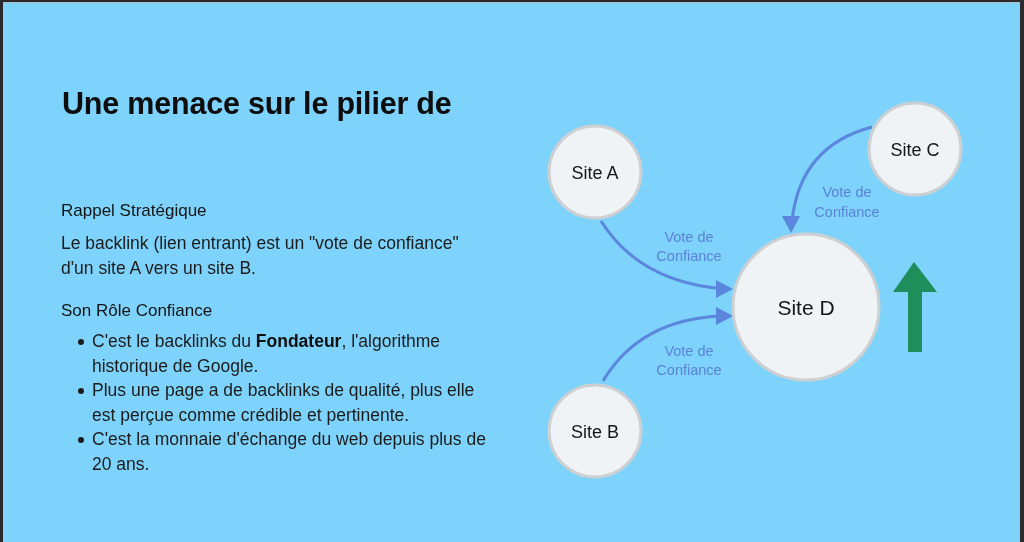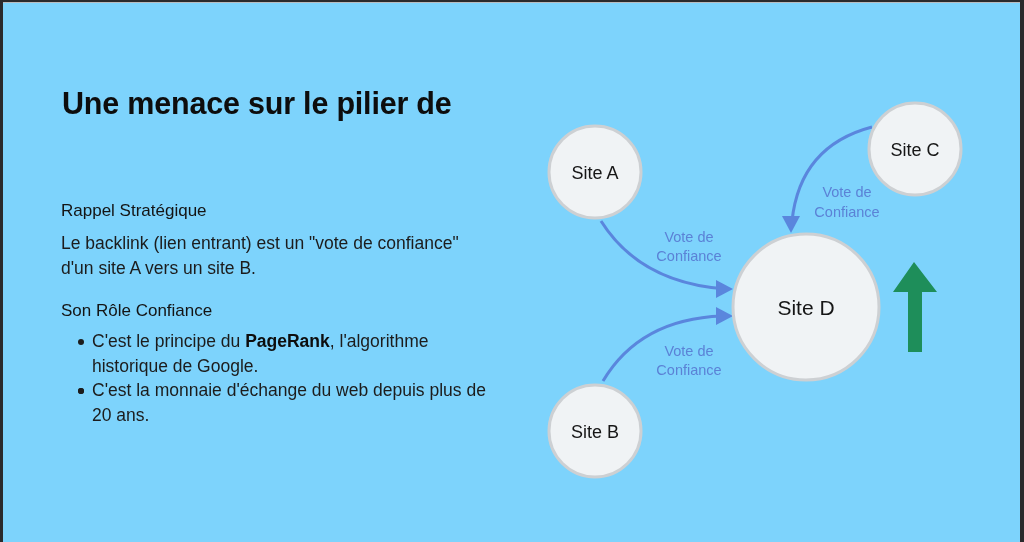--- a/index.html
+++ b/index.html
@@ -46,24 +46,25 @@
     <span>Une menace sur le pilier de</span><br>
   </h1>
 
   <h3 class="h3" style="top:198px;">Rappel Stratégique</h3>
   <p class="para">Le backlink (lien entrant) est un "vote de confiance" d'un site A vers un site B.</p>
 
   <h3 class="h3" style="top:298px;">Son Rôle Confiance</h3>
   <ul class="bullets">
     <li>
       <span class="dot"></span>
-      <span>C'est le principe du </span><b>PageRank</b><span>, l'algorithme historique de Google.</span>
+      <span>C'est le backlinks du </span><b>Fondateur</b><span>, l'algorithme historique de Google.</span>
     </li>
     <li>
       <span class="dot"></span>
+      <span>Plus une page a de backlinks de qualité, plus elle est perçue comme crédible et pertinente.</span>
     </li>
     <li>
       <span class="dot"></span>
       <span>C'est la monnaie d'échange du web depuis plus de 20 ans.</span>
     </li>
   </ul>
 
   <svg class="diagram" width="1024" height="542" viewBox="0 0 1024 542">
     <defs>
       <marker id="ah" markerWidth="10" markerHeight="10" refX="7" refY="5" orient="auto" markerUnits="userSpaceOnUse">

